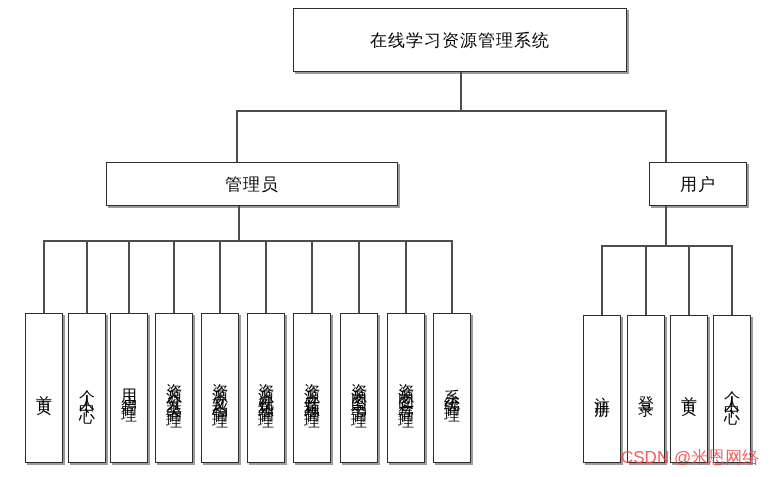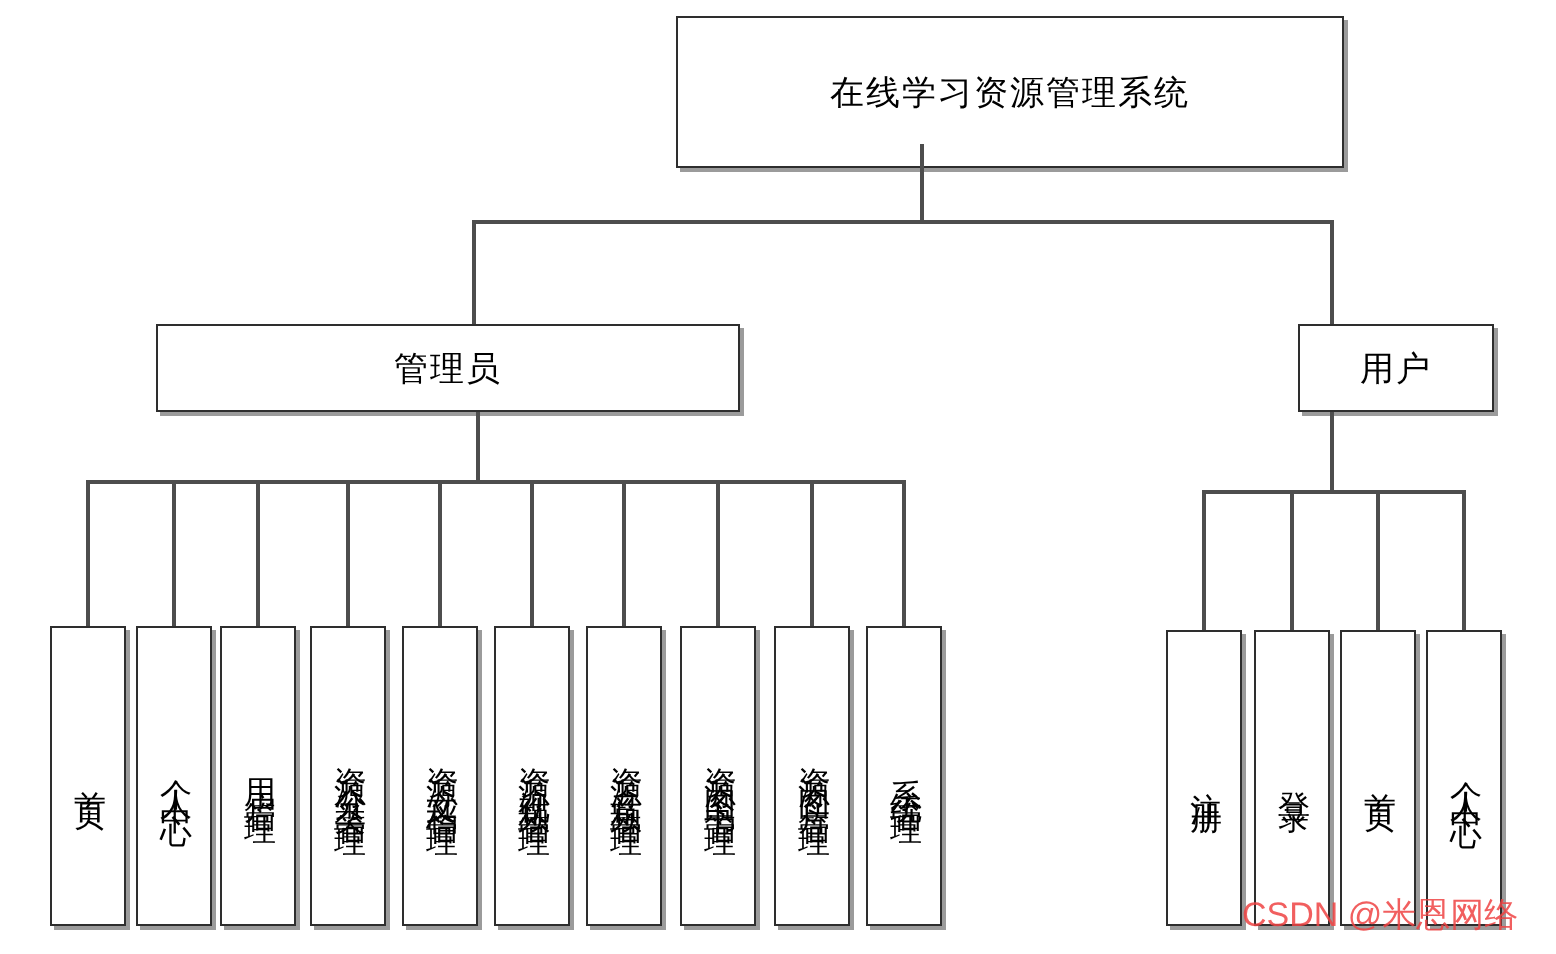--- a/index.html
+++ b/index.html
@@ -46,30 +46,30 @@
     font-size: 17px;
     white-space: nowrap;
     pointer-events: none;
   }
 </style>
 </head>
 <body>
 
 <div class="canvas">
 
-  <div class="box hbox" style="left:293px; top:8px; width:334px; height:76px;margin-left:45px;">
+  <div class="box hbox" style="left:293px; top:8px; width:334px; height:64px;">
     <span>在线学习资源管理系统</span>
   </div>
 
   <div class="line" style="left:460px; top:72px; width:2px; height:39px;"></div>
   <div class="line" style="left:236px; top:110px; width:431px; height:2px;"></div>
   <div class="line" style="left:236px; top:110px; width:2px; height:52px;"></div>
   <div class="line" style="left:665px; top:110px; width:2px; height:52px;"></div>
 
-  <div class="box hbox" style="left:78px; top:162px; width:292px; height:44px;">
+  <div class="box hbox" style="left:106px; top:162px; width:292px; height:44px;">
     <span>管理员</span>
   </div>
   <div class="box hbox" style="left:617px; top:162px; width:98px; height:44px;margin-left:32px;">
     <span>用户</span>
   </div>
 
   <div class="line" style="left:238px; top:206px; width:2px; height:34px;"></div>
   <div class="line" style="left:43px; top:240px; width:410px; height:2px;"></div>
   <div class="line" style="left:43px;  top:240px; width:2px; height:73px;"></div>
   <div class="line" style="left:86px;  top:240px; width:2px; height:73px;"></div>

